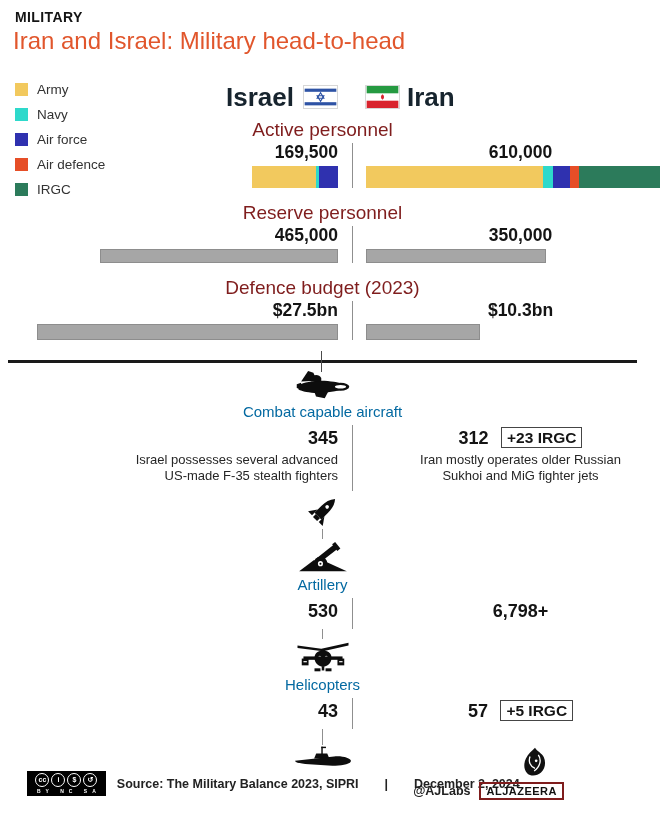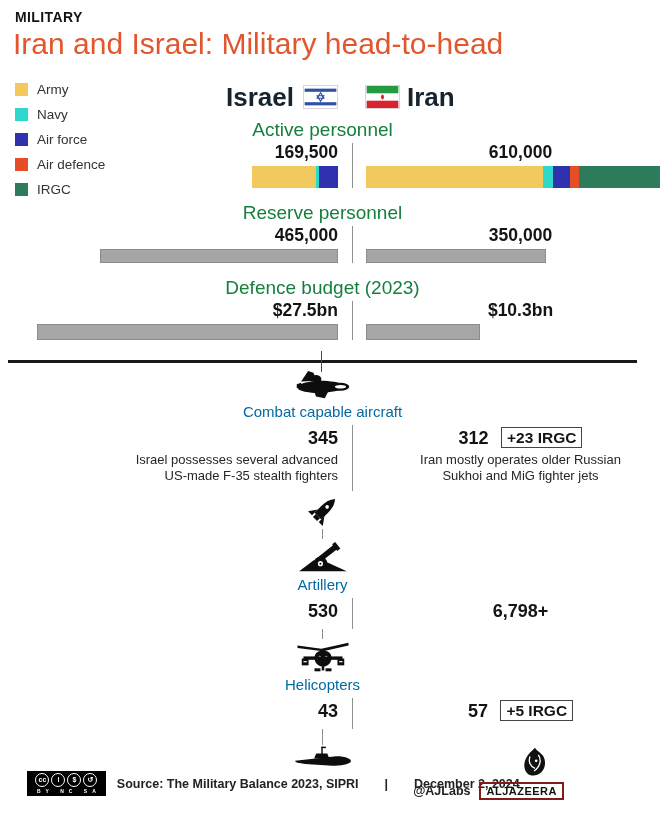--- a/index.html
+++ b/index.html
@@ -1,37 +1,37 @@
 <!DOCTYPE html>
 <html><head>
 <meta charset="utf-8">
 <style>
   html,body{margin:0;padding:0;background:#fff;}
   .wrap{position:relative;width:660px;height:825px;background:#fff;overflow:hidden;
         font-family:"Liberation Sans",sans-serif;color:#141414;}
   .kicker{position:absolute;left:15px;top:9px;font-size:14px;font-weight:800;letter-spacing:.4px;color:#141414;}
-  .title{position:absolute;left:13px;top:27px;font-size:30px;font-weight:500;color:#E1562C;white-space:nowrap;}
+  .title{position:absolute;left:13px;top:27px;font-size:24px;font-weight:500;color:#E1562C;white-space:nowrap;}
 
   .legend{position:absolute;left:15px;top:82px;z-index:5;}
   .legend-item{display:flex;align-items:center;gap:9px;margin-bottom:10px;font-size:13.5px;color:#333;}
   .legend-swatch{width:13px;height:13px;flex:0 0 13px;}
 
   .main{position:absolute;left:0;top:78px;width:645px;}
   .row2{display:grid;grid-template-columns:322px 323px;padding-left:30px;}
   .cell-l{text-align:right;padding-right:14px;}
   .cell-r{text-align:center;padding-left:13px;}
   .divided .cell-r{border-left:1px solid #8f8f8f;}
 
   .countries{height:38px;margin-bottom:4px;}
   .countries .cell-l{display:flex;justify-content:flex-end;align-items:center;gap:9px;}
   .countries .cell-r{display:flex;justify-content:flex-start;align-items:center;gap:7px;}
   .country-name{font-size:26px;font-weight:800;color:#17242e;line-height:34px;}
   .flag{width:35px;height:24px;border:1px solid #d7d7d7;box-sizing:border-box;display:block;}
 
-  .sec-head{text-align:center;font-size:19px;line-height:19px;color:#15803d;margin:0 0 4px 0;}
+  .sec-head{text-align:center;font-size:19px;line-height:19px;color:#7f1d1d;margin:0 0 4px 0;}
   .num{font-size:17.5px;line-height:19px;font-weight:700;color:#141414;}
   .barrow{margin-top:4px;display:flex;}
   .cell-l .barrow{justify-content:flex-end;}
   .cell-r .barrow{justify-content:flex-start;}
   .bar{display:flex;height:22px;overflow:hidden;}
   .seg{display:block;height:100%;}
   .bar-gray{height:12px;background:#a6a6a6;border:1px solid #8d8d8d;}
   .bar-gray.tall{height:14px;}
   .pad-b{padding-bottom:15px;}
 

